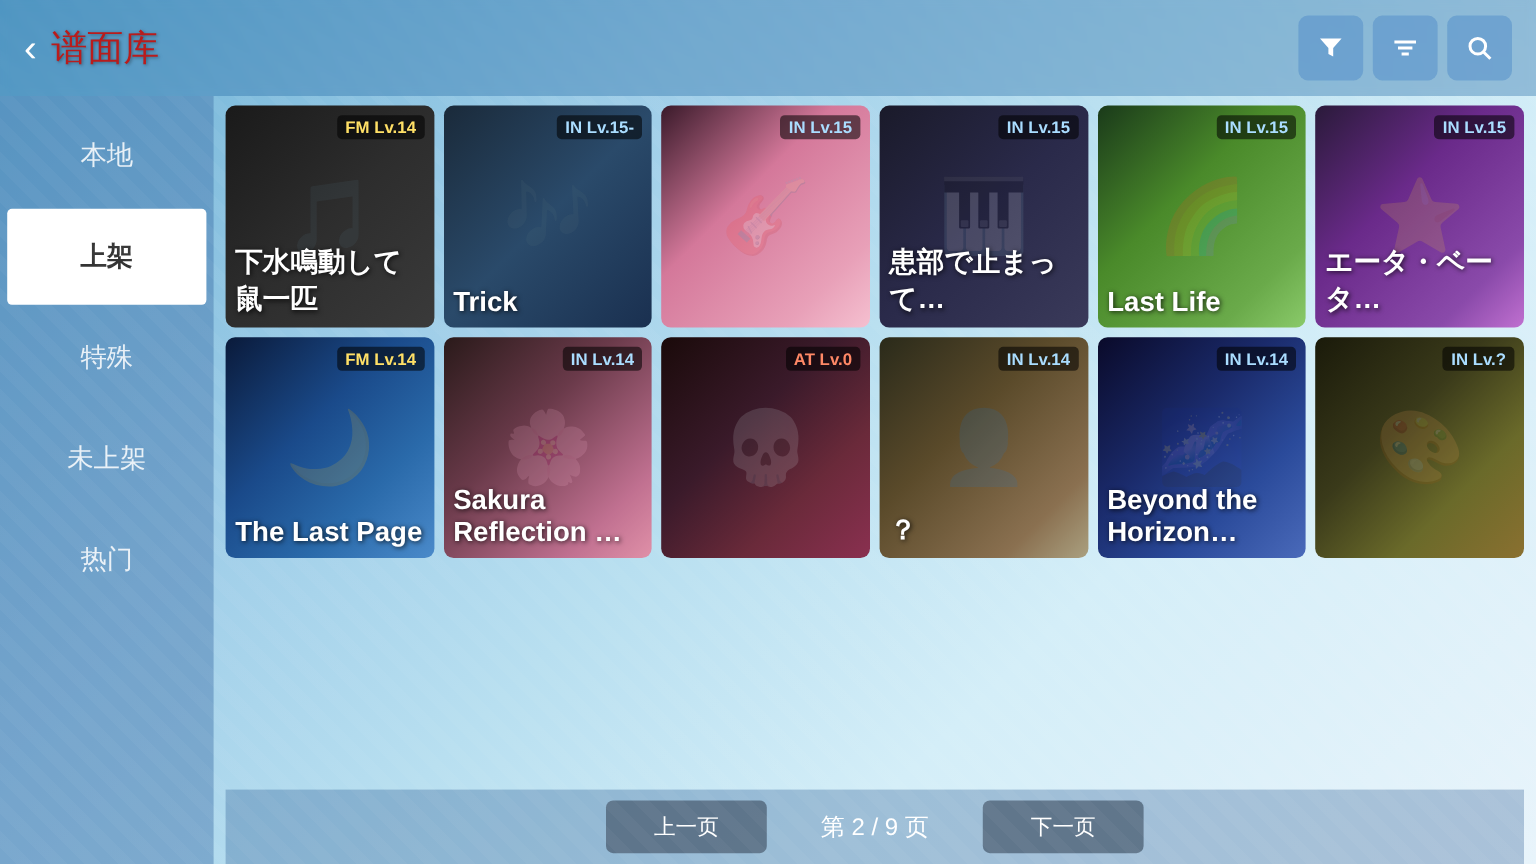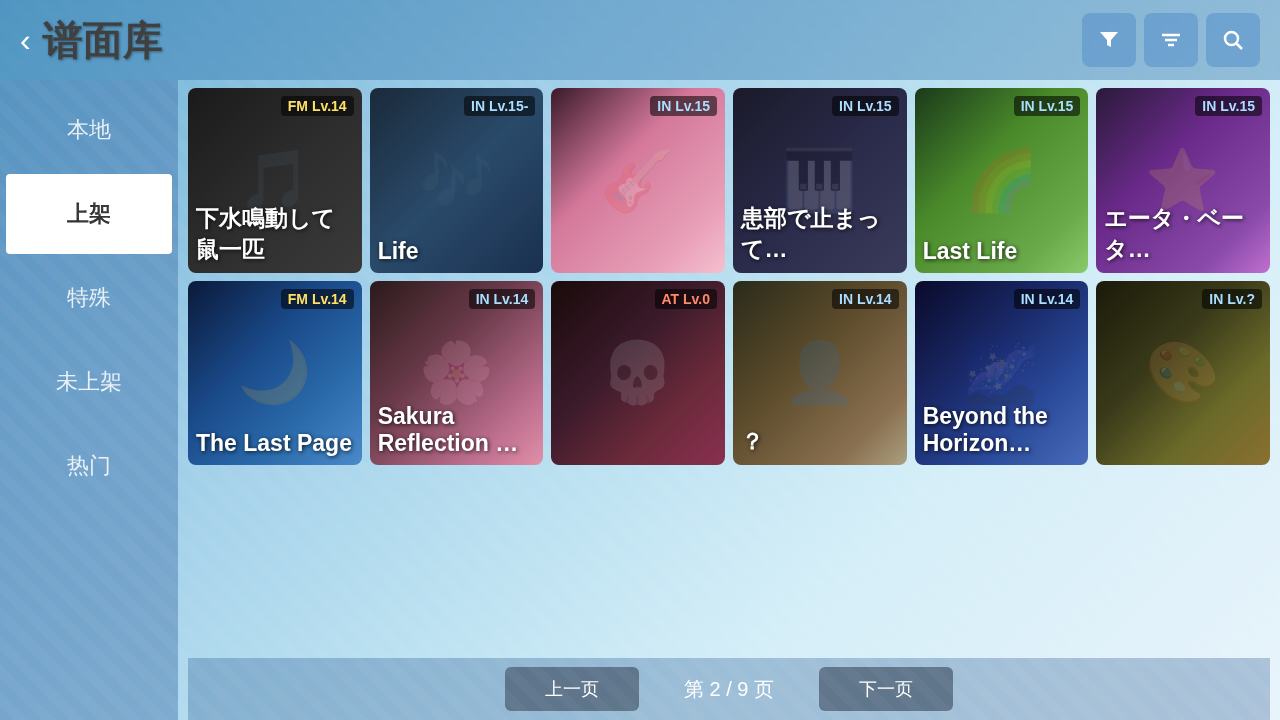--- a/index.html
+++ b/index.html
@@ -40,23 +40,23 @@
       align-items: center;
       gap: 12px;
     }
     .back-btn {
       color: white;
       font-size: 32px;
       cursor: pointer;
       line-height: 1;
     }
     .header-title {
-      color: #404040;
-      font-size: 40px;
-      font-weight: bold;
+      color: #b91c1c;
+      font-size: 30px;
+      font-weight: normal;
       text-shadow: 1px 1px 3px rgba(0,0,0,0.4);
     }
     .header-icons {
       display: flex;
       gap: 8px;
     }
     .header-icon-btn {
       width: 54px;
       height: 54px;
       background: rgba(80, 140, 200, 0.5);
@@ -247,21 +247,21 @@
   <div class="content">
     <div class="grid" id="grid-container">
     <div class="card bg-1">
       <div class="card-bg" style="opacity: 0.15; font-size: 60px;">🎵</div>
       <div class="card-level" style="color:#ffe066">FM Lv.14</div>
       <div class="card-title">下水鳴動して鼠一匹</div>
     </div>
         <div class="card bg-2">
       <div class="card-bg" style="opacity: 0.15; font-size: 60px;">🎶</div>
       <div class="card-level" style="color:#aaddff">IN Lv.15-</div>
-      <div class="card-title">Life</div>
+      <div class="card-title">Trick</div>
     </div>
         <div class="card bg-3">
       <div class="card-bg" style="opacity: 0.15; font-size: 60px;">🎸</div>
       <div class="card-level" style="color:#aaddff">IN Lv.15</div>
     </div>
         <div class="card bg-4">
       <div class="card-bg" style="opacity: 0.15; font-size: 60px;">🎹</div>
       <div class="card-level" style="color:#aaddff">IN Lv.15</div>
       <div class="card-title">患部で止まって…</div>
     </div>

